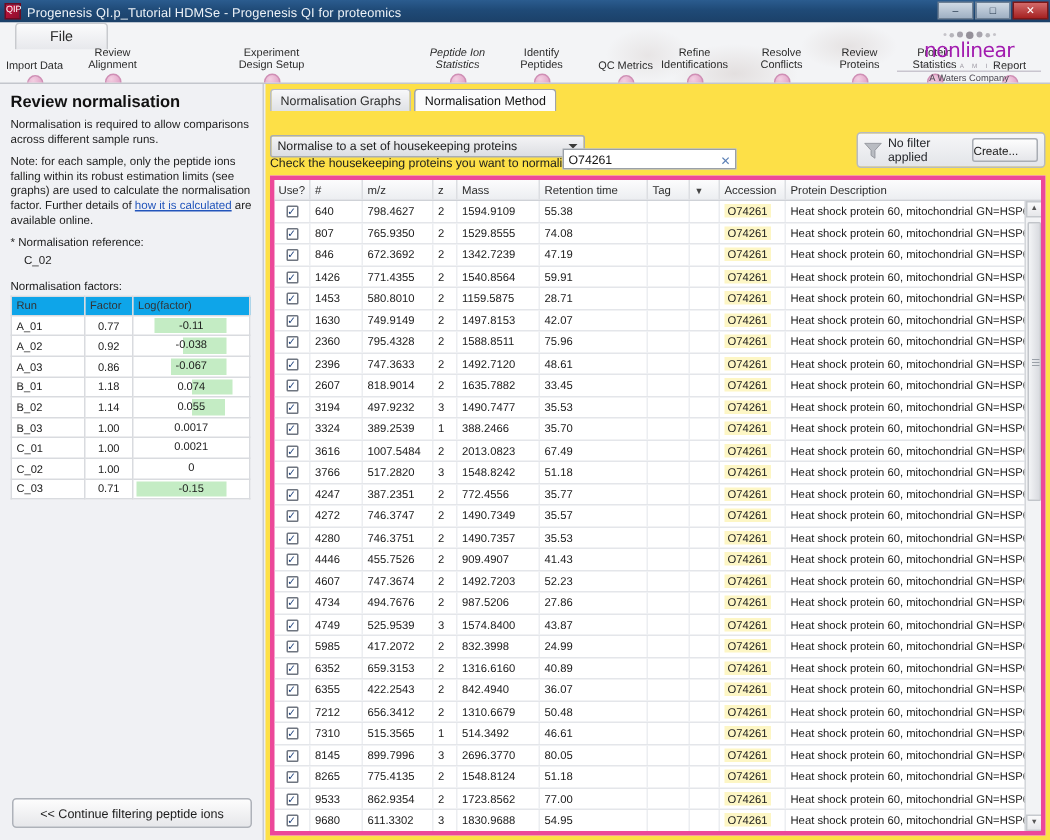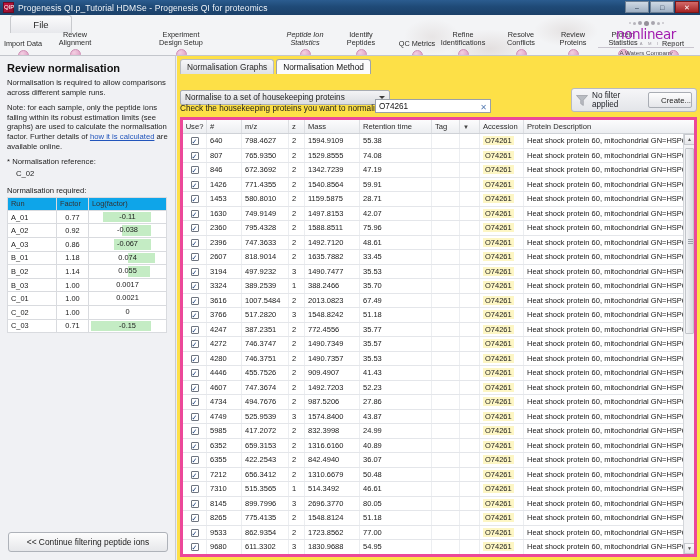--- a/index.html
+++ b/index.html
@@ -149,21 +149,21 @@
     position: absolute; left: 394px; top: 32px; width: 126px; height: 24px;
     background: linear-gradient(to bottom,#f6f6f8,#e3e5e9);
     border: 1px solid #b7bac0; border-radius: 3px;
     display: flex; align-items: center; padding: 0 4px;
   }
   .funnel { width: 12px; height: 11px; margin-right: 4px; }
   .filter-text { font-size: 8.2px; color: #23252a; flex: 1; }
   .create-btn {
     width: 44px; height: 16px; background: linear-gradient(to bottom,#fdfdfd,#e5e6ea);
     border: 1px solid #a9adb4; border-radius: 2px;
-    font-size: 7.8px; text-align: right; line-height: 15px; color: #1c1c1c;
+    font-size: 7.8px; text-align: left; line-height: 15px; color: #1c1c1c;
   }
 
   
   .grid {
     position: absolute; left: 3px; top: 61px; width: 517px; height: 440px;
     background: #fff; border: 3px solid #ec4899; overflow: hidden;
   }
   .grid-head { display: flex; height: 14px; background: linear-gradient(to bottom,#fcfcfd,#eceef1); border-bottom: 1px solid #cfd2d7; }
   .gh {
     font-size: 7.6px; line-height: 13px; color: #2b2b2b;
@@ -320,21 +320,21 @@
       <div class="brand-tag">A Waters Company</div>
     </div>
   </div>
 
   <div class="leftpane">
     <div class="lp-title">Review normalisation</div>
     <div class="lp-p">Normalisation is required to allow comparisons across different sample runs.</div>
     <div class="lp-p"><span>Note: for each sample, only the peptide ions falling within its robust estimation limits (see graphs) are used to calculate the normalisation factor. Further details of </span><a class="lp-link" href="#">how it is calculated</a><span> are available online.</span></div>
     <div class="lp-ref">* Normalisation reference:</div>
     <div class="lp-ref2">C_02</div>
-    <div class="lp-factors-label">Normalisation required:</div>
+    <div class="lp-factors-label">Normalisation factors:</div>
     <table class="nf">
       <thead>
           <tr id="nf-head">
             <th>Run</th>
             <th style="width: 32px;">Factor</th>
             <th style="width: 78px;">Log(factor)</th>
           </tr>
         </thead>
       <tbody id="nf-body">
           <tr>

